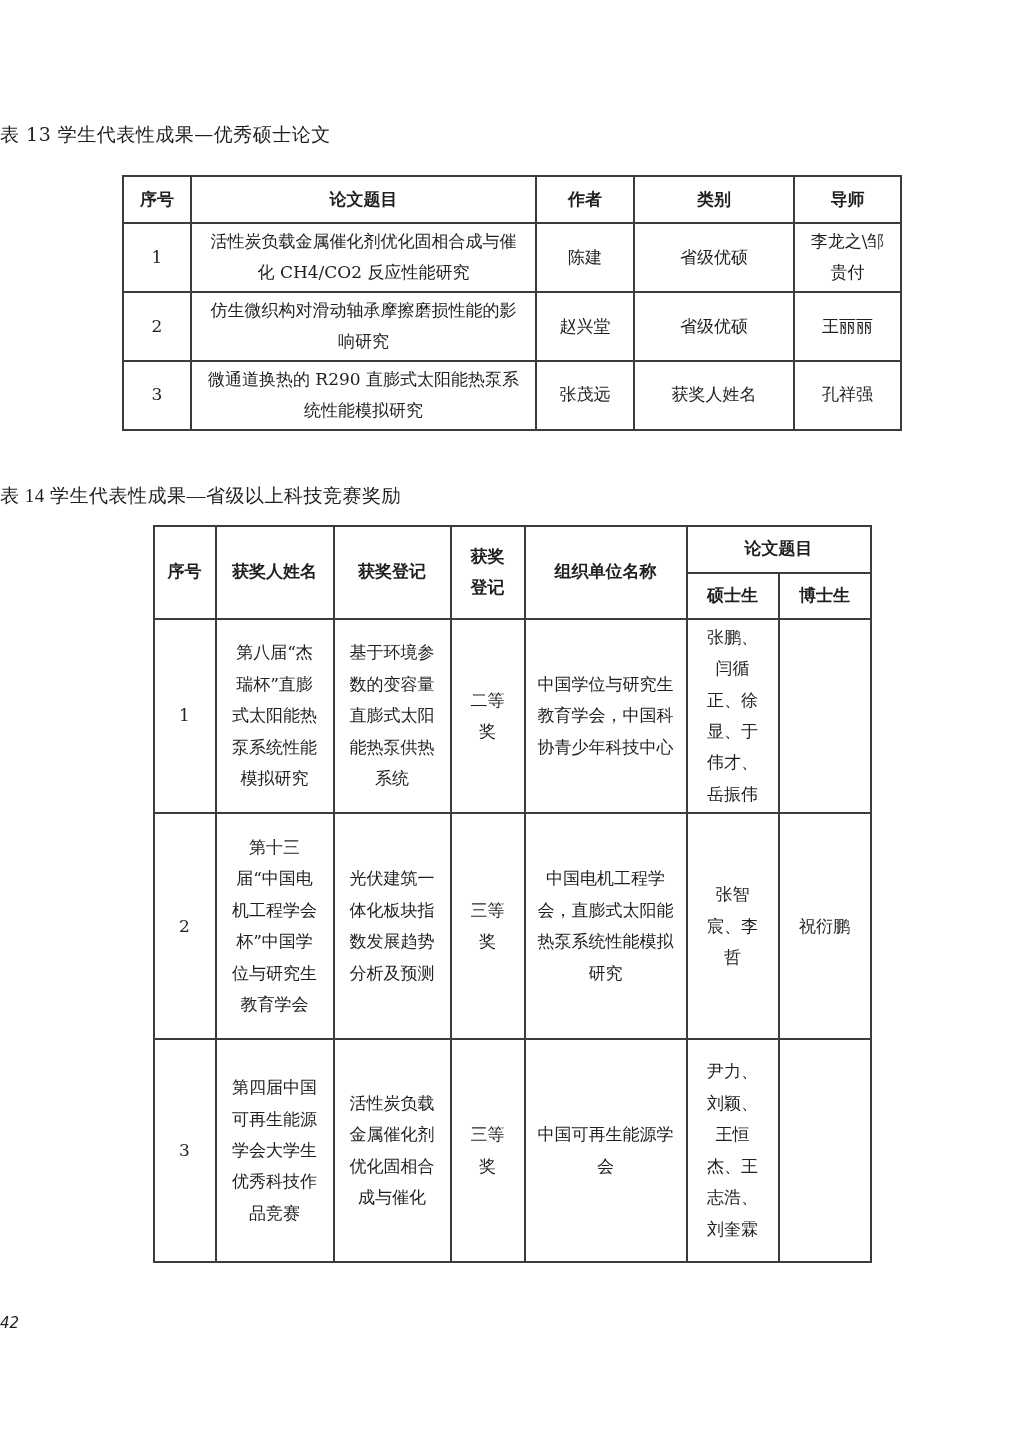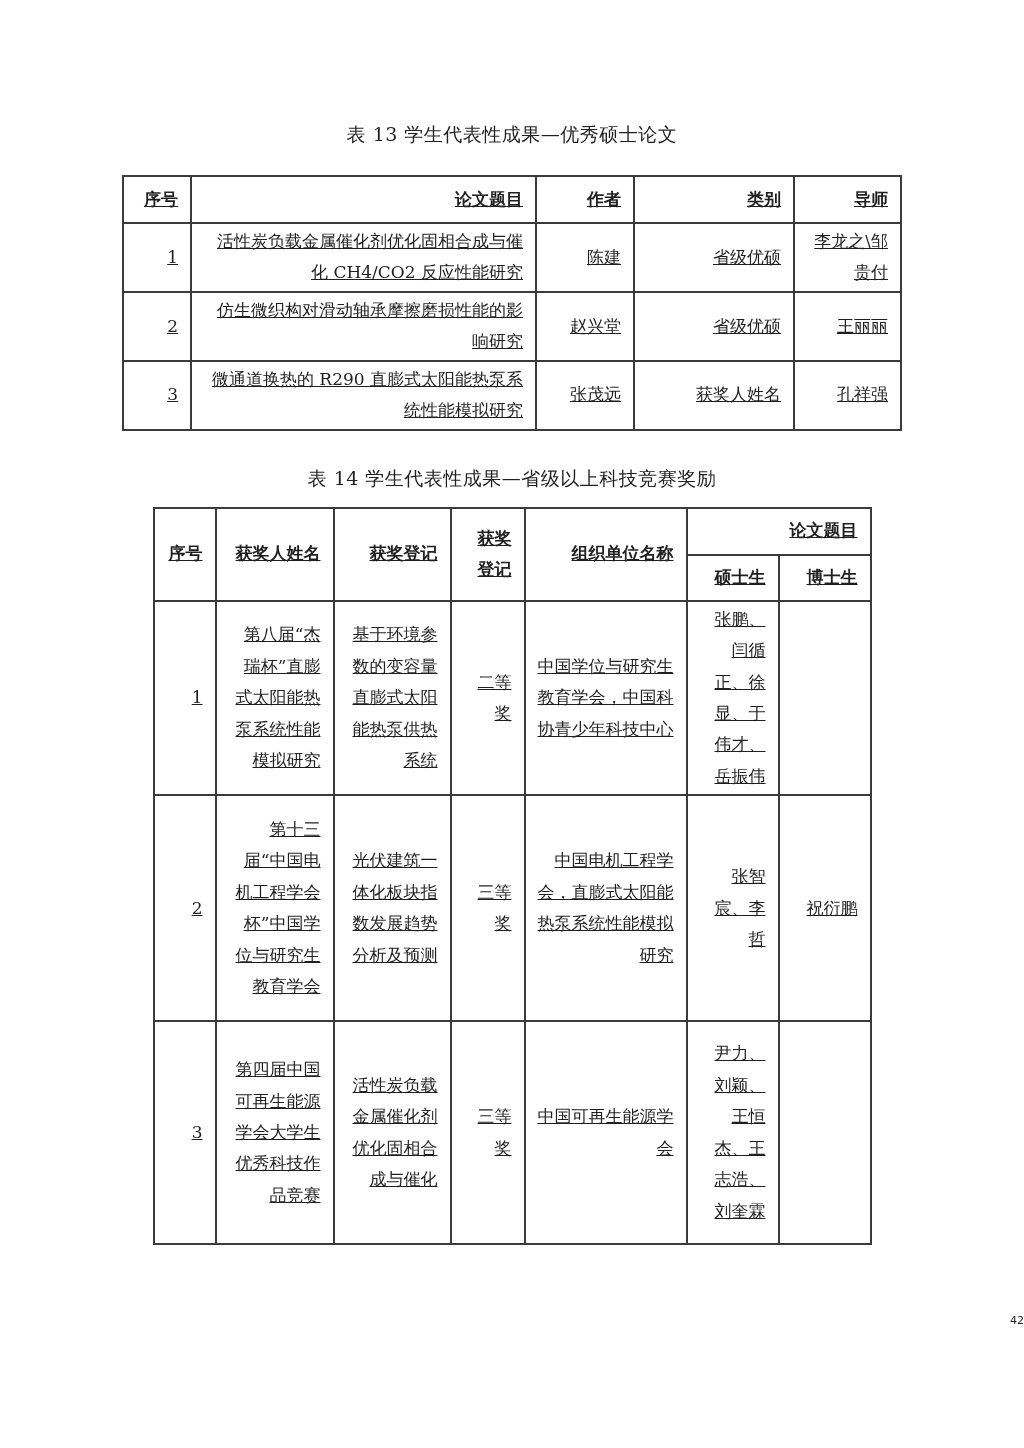--- a/index.html
+++ b/index.html
@@ -9,63 +9,62 @@
     height: 1448px;
     margin: 0 auto;
     background: #ffffff;
     font-family: "DejaVu Serif", "Liberation Serif", serif;
     color: #1f1f1f;
     box-sizing: border-box;
     padding-top: 121px;
     overflow: hidden;
   }
   .doc-title {
-    text-align: center;
     font-size: 19px;
     line-height: 26px;
     letter-spacing: 0.5px;
     font-weight: normal;
   }
   table {
     border-collapse: collapse;
     table-layout: fixed;
     margin: 0 auto;
   }
   th, td {
     border: 2px solid #3b3b3b;
-    text-align: right;
+    text-align: center;
     vertical-align: middle;
     font-size: 17px;
     line-height: 1.85;
     padding: 2px 12px;
     word-break: break-all;
     overflow: hidden;
-    text-decoration: underline;
   }
   th { font-weight: bold; }
   #table13 { width: 778px; margin-top: 28px; }
   #table14 { width: 717px; margin-top: 16px; }
-  #title14 { margin-top: 34px; }
+  #title14 { margin-top: 52px; font-family: Liberation Serif, serif; }
   .t13-header { height: 47px; }
   .t13-r0 { height: 65px; }
   .t13-r1 { height: 65px; }
   .t13-r2 { height: 62px; }
   .t14-h1 { height: 47px; }
   .t14-h2 { height: 46px; }
   .t14-r0 { height: 148px; }
   .t14-r1 { height: 226px; }
   .t14-r2 { height: 223px; }
   .page-number {
     position: absolute;
     top: 1314px;
     left: 0;
     width: 100%;
-    text-align: right;
-    font-size: 11px;
+    text-align: left;
+    font-size: 15px;
     font-family: "DejaVu Sans", "Liberation Sans", sans-serif;
+    font-style: italic;
   }
 </style>
 </head>
 <body>
 
 <div class="page">
 
   <div class="doc-title" id="title13">表 13 学生代表性成果—优秀硕士论文</div>
 
   <table id="table13">

